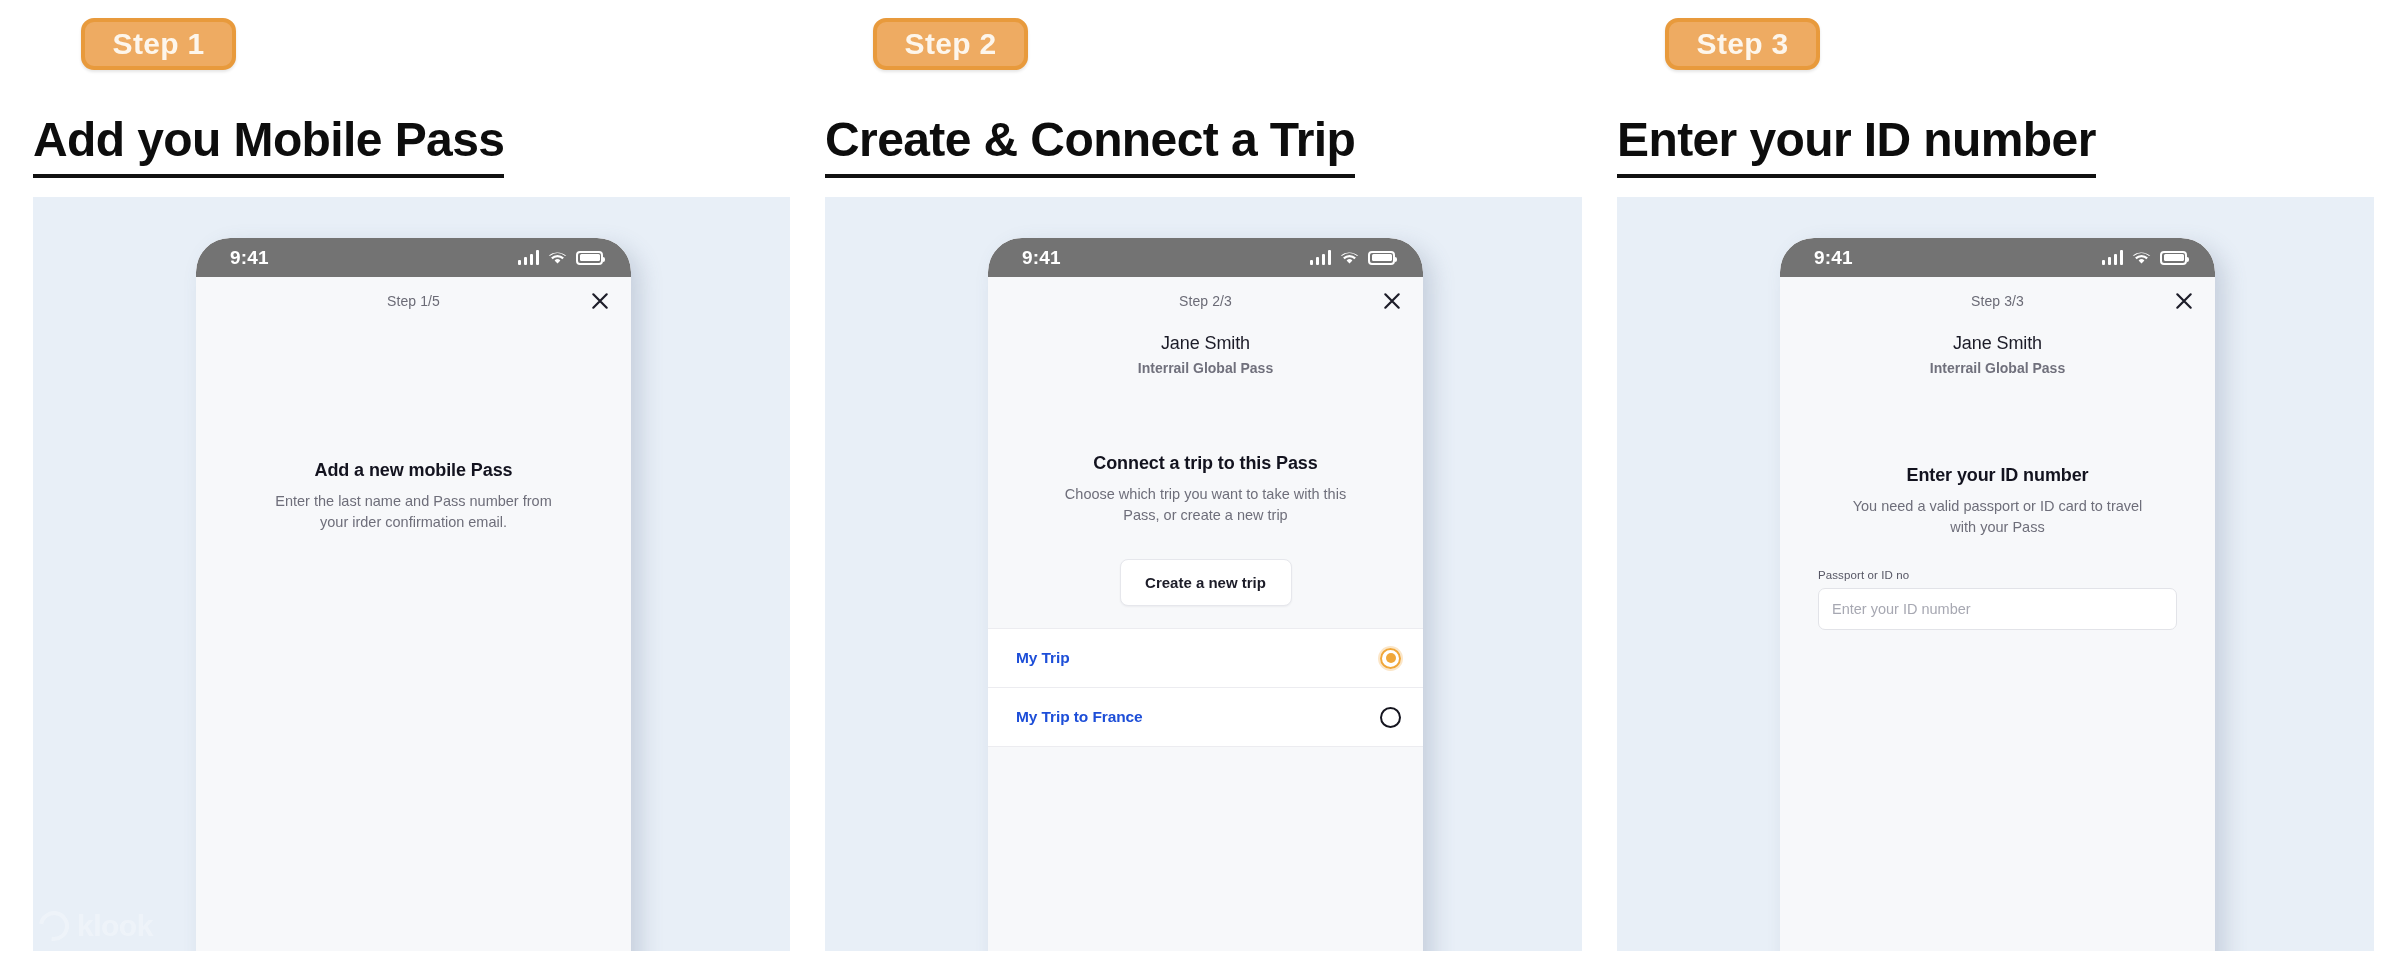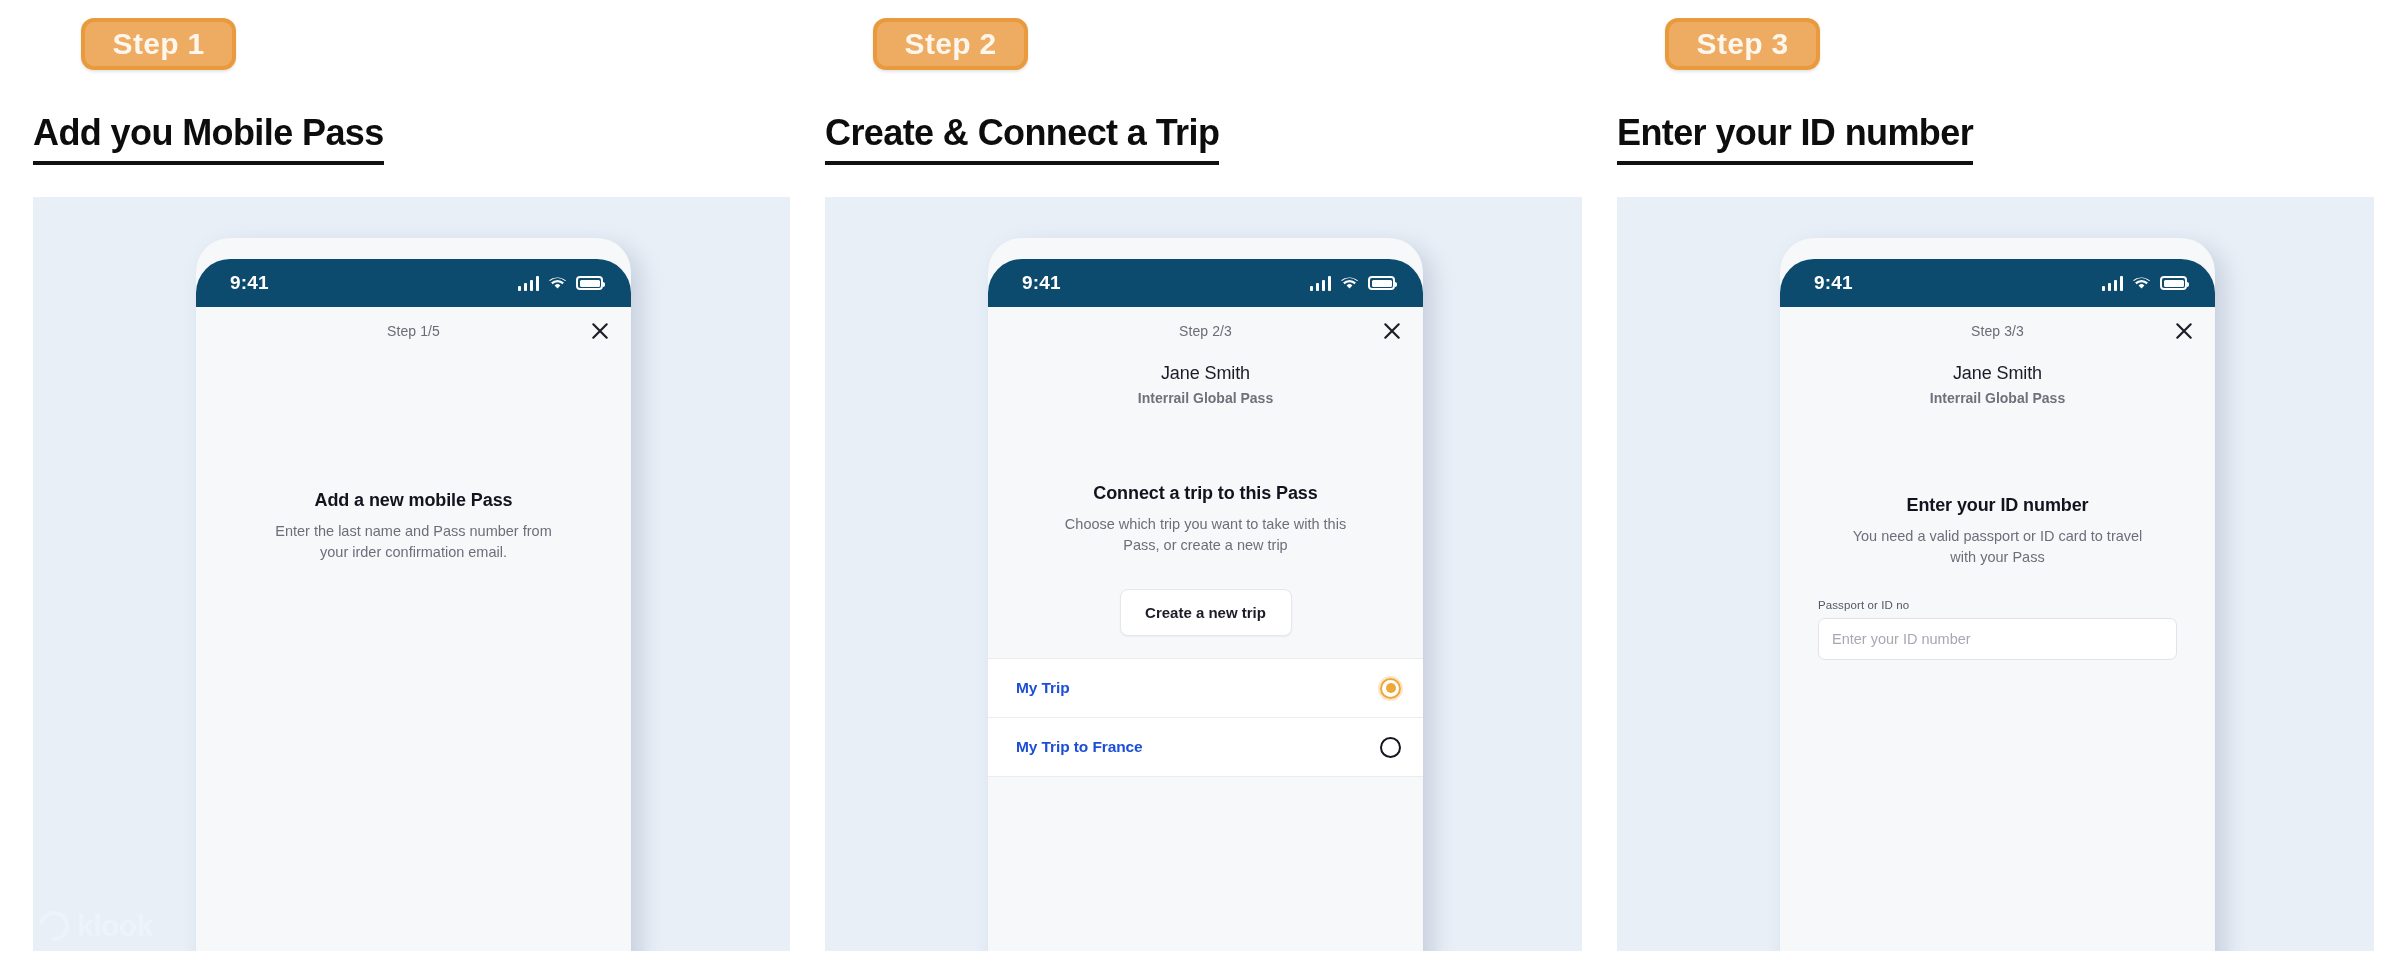--- a/index.html
+++ b/index.html
@@ -52,21 +52,21 @@
     font-weight: bold;
     letter-spacing: 0.3px;
     white-space: nowrap;
   }
 
   
   .col-heading {
     position: absolute;
     top: 112px;
     left: 0;
-    font-size: 36px;
+    font-size: 48px;
     font-weight: bold;
     color: #0d0d0d;
     letter-spacing: -0.6px;
     white-space: nowrap;
     padding-bottom: 7px;
     border-bottom: 4px solid #111111;
     display: inline-block;
   }
 
   
@@ -112,28 +112,27 @@
     width: 435px;
     height: 760px;
     background: #f7f8fa;
     border-radius: 34px 34px 0 0;
     box-shadow: 10px 8px 22px rgba(80,100,130,0.22);
     overflow: hidden;
   }
 
   .status-bar {
     position: relative;
-    height: 48px;
-    background: #0c4a6e;
+    height: 39px;
+    background: #737373;
     border-radius: 34px 34px 0 0;
     display: flex;
     align-items: center;
     justify-content: space-between;
     padding: 0 28px 0 34px;
-    margin-top: 21px;
   }
   .status-time {
     color: #ffffff;
     font-size: 19px;
     font-weight: bold;
     letter-spacing: 0.2px;
   }
   .status-icons {
     display: flex;
     align-items: center;

